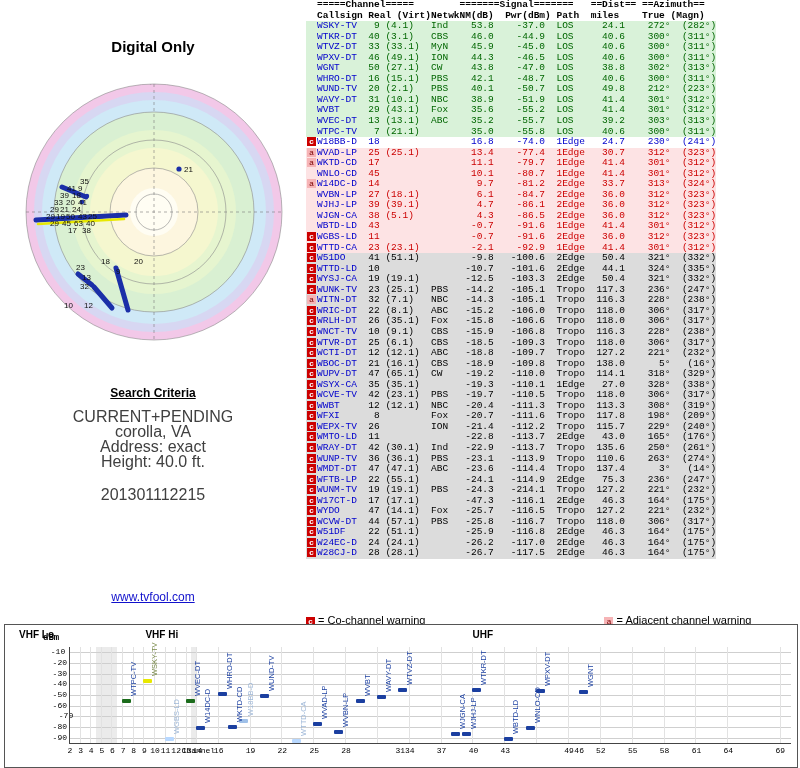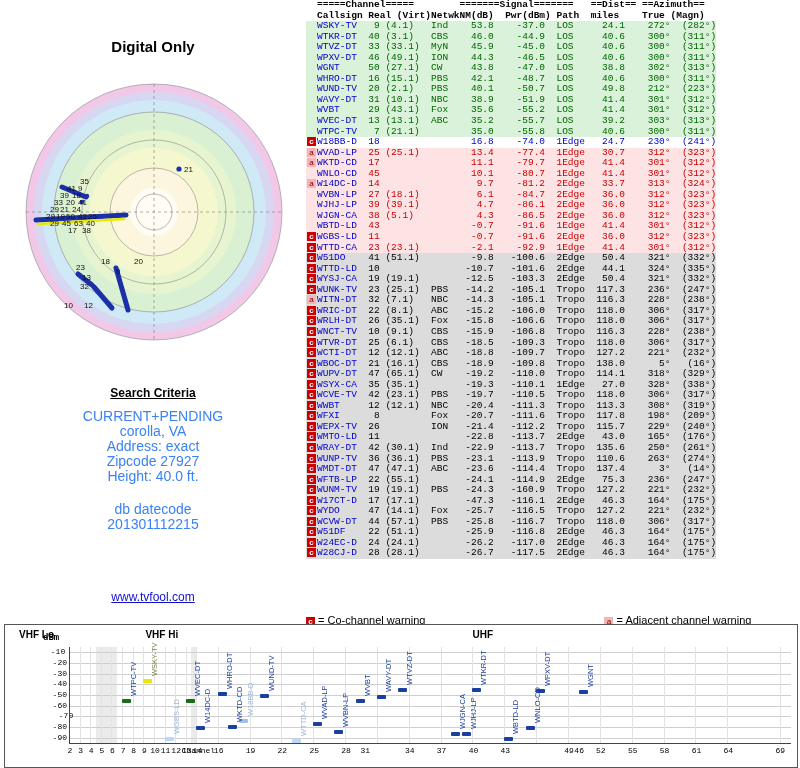--- a/index.html
+++ b/index.html
@@ -9,21 +9,21 @@
   
   #left-panel{position:absolute;left:0;top:0;width:306px;height:612px;}
   #title-digital-only{position:absolute;left:0;top:38px;width:306px;text-align:center;font-weight:bold;font-size:15px;color:#000;}
   #label-truenorth{position:absolute;left:0;top:64px;width:306px;text-align:center;font-size:11px;color:#000;}
   #label-n{position:absolute;left:0;top:82px;width:306px;text-align:center;font-size:11px;color:#000;}
 
   #polar{position:absolute;left:16px;top:72px;width:276px;height:276px;}
 
   #search-criteria{position:absolute;left:0;top:386px;width:306px;text-align:center;}
   #search-criteria .hdr{font-weight:bold;font-size:12px;text-decoration:underline;color:#000;}
-  #search-criteria .ln{font-size:14px;color:#3b82f6;line-height:15px;}
+  #search-criteria .ln{font-size:16px;color:#404040;line-height:15px;}
   #search-criteria .sp{height:9px;}
   #tvfool-link{position:absolute;left:0;top:590px;width:306px;text-align:center;font-size:12px;color:#1111cc;text-decoration:underline;}
 
   
   #table-panel{position:absolute;left:306px;top:0;width:494px;height:612px;}
   table.sig{border-collapse:collapse;font-family:"Liberation Mono",monospace;font-size:9.5px;}
   table.sig td{padding:0;white-space:pre;line-height:10.55px;}
   .hdr-row td{font-weight:bold;font-size:9.5px;line-height:11px;color:#000;}
   .grp{font-family:"Liberation Mono",monospace;font-size:9.5px;font-weight:bold;}
   td.cs{padding-left:2px;}
@@ -143,25 +143,23 @@
           <text x="68" y="236">12</text>
       </g>
     </svg>
 
     <div id="search-criteria">
       <div class="hdr">Search Criteria</div>
       <div class="sp"></div>
       <div class="ln">CURRENT+PENDING</div>
       <div class="ln">corolla, VA</div>
       <div class="ln">Address: exact</div>
-      <div class="ln">Zipcode 27927</div>
       <div class="ln">Height: 40.0 ft.</div>
       <div class="sp"></div>
       <div class="sp"></div>
-      <div class="ln">db datecode</div>
       <div class="ln">201301112215</div>
     </div>
     <a id="tvfool-link" href="#">www.tvfool.com</a>
   </div>
 
   <div id="table-panel">
     <table class="sig" id="sig-table">
       <thead>
         <tr>
           <td class="wcell"></td>
@@ -710,21 +708,21 @@
             <td class="t-black">  75.3   </td>
             <td class="t-black"> 236° </td>
             <td class="t-black"> (247°)</td>
           </tr>
           <tr class="c-gray">
             <td class="wcell"><span class="warn-c">c</span></td>
             <td class="cs t-blue">WUNM-TV  </td>
             <td class="t-black">19 (19.1) </td>
             <td class="t-black">PBS </td>
             <td class="t-black"> -24.3  </td>
-            <td class="t-black"> -160.9  </td>
+            <td class="t-black"> -214.1  </td>
             <td class="t-black">Tropo </td>
             <td class="t-black"> 127.2   </td>
             <td class="t-black"> 221° </td>
             <td class="t-black"> (232°)</td>
           </tr>
           <tr class="c-gray">
             <td class="wcell"><span class="warn-c">c</span></td>
             <td class="cs t-blue">W17CT-D  </td>
             <td class="t-black">17 (17.1) </td>
             <td class="t-black">    </td>
@@ -863,21 +861,21 @@
         <div class="axis-lab" style="left:207.6470588235294px;top:121px;width:12px;text-align:center;">16</div>
         <div class="vgrid" style="left:244.5px;top:22px;height:96px;"></div>
         <div class="axis-lab" style="left:239.5px;top:121px;width:12px;text-align:center;">19</div>
         <div class="vgrid" style="left:276.3529411764706px;top:22px;height:96px;"></div>
         <div class="axis-lab" style="left:271.3529411764706px;top:121px;width:12px;text-align:center;">22</div>
         <div class="vgrid" style="left:308.2058823529412px;top:22px;height:96px;"></div>
         <div class="axis-lab" style="left:303.2058823529412px;top:121px;width:12px;text-align:center;">25</div>
         <div class="vgrid" style="left:340.05882352941177px;top:22px;height:96px;"></div>
         <div class="axis-lab" style="left:335.05882352941177px;top:121px;width:12px;text-align:center;">28</div>
         <div class="vgrid" style="left:371.9117647058823px;top:22px;height:96px;"></div>
-        <div class="axis-lab" style="left:353px;top:121px;width:12px;text-align:right;">31</div>
+        <div class="axis-lab" style="left:388px;top:121px;width:12px;text-align:right;">31</div>
         <div class="vgrid" style="left:403.7647058823529px;top:22px;height:96px;"></div>
         <div class="axis-lab" style="left:398.7647058823529px;top:121px;width:12px;text-align:center;">34</div>
         <div class="vgrid" style="left:435.6176470588235px;top:22px;height:96px;"></div>
         <div class="axis-lab" style="left:430.6176470588235px;top:121px;width:12px;text-align:center;">37</div>
         <div class="vgrid" style="left:467.47058823529414px;top:22px;height:96px;"></div>
         <div class="axis-lab" style="left:462.47058823529414px;top:121px;width:12px;text-align:center;">40</div>
         <div class="vgrid" style="left:499.3235294117647px;top:22px;height:96px;"></div>
         <div class="axis-lab" style="left:494.3235294117647px;top:121px;width:12px;text-align:center;">43</div>
         <div class="vgrid" style="left:531.1764705882354px;top:22px;height:96px;"></div>
         <div class="axis-lab" style="left:526.1764705882354px;top:121px;width:12px;text-align:center;margin-left:42px;">46</div>

